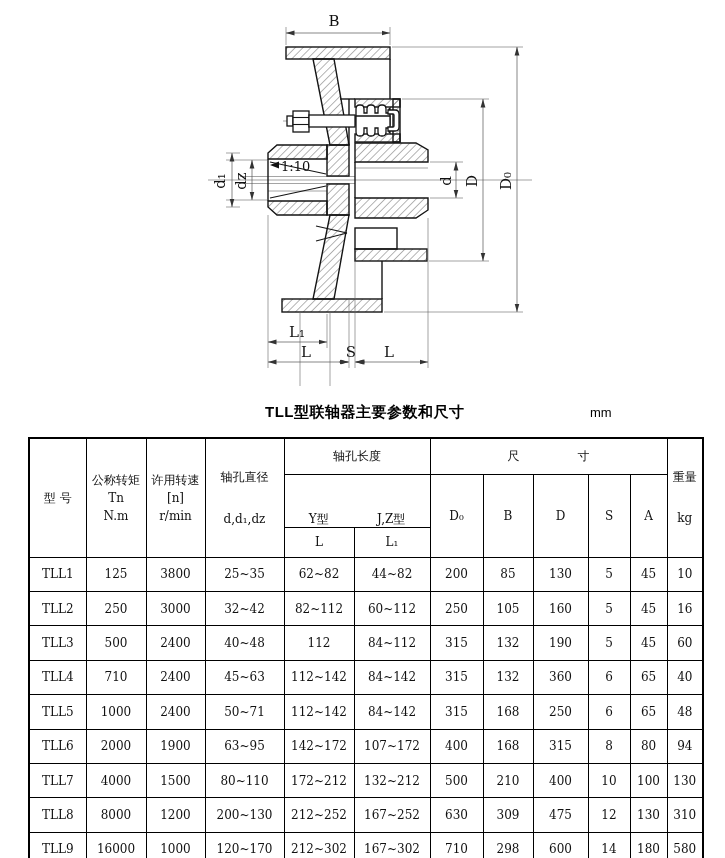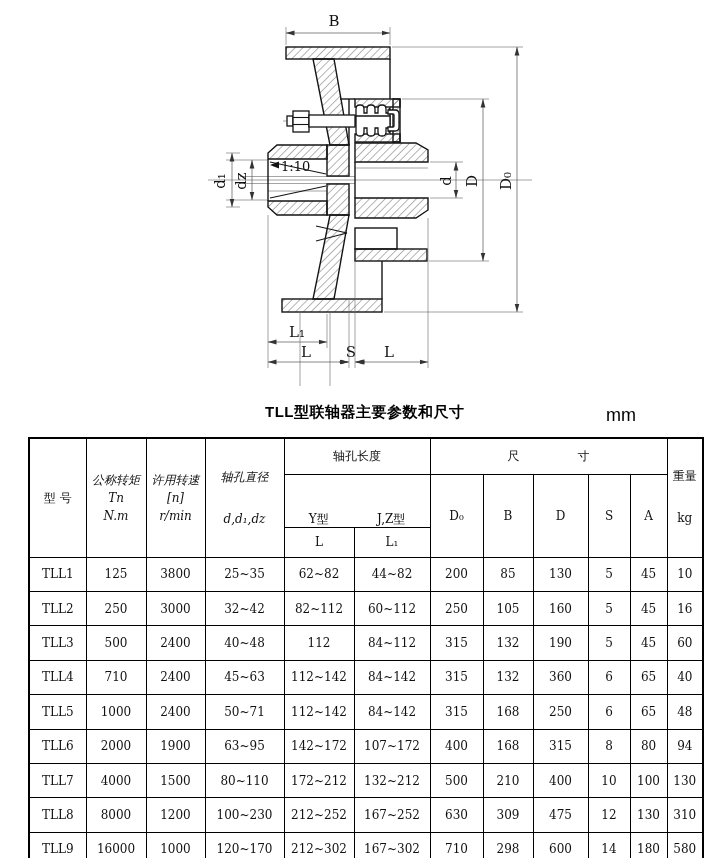--- a/index.html
+++ b/index.html
@@ -11,37 +11,37 @@
   .b{stroke:#151515;stroke-width:1.4;fill:none;}
   .bh{stroke:#151515;stroke-width:1.4;fill:url(#hatch);}
   .wf{stroke:#151515;stroke-width:1.3;fill:#fff;}
   .tl{stroke:#151515;stroke-width:1.1;fill:none;}
   .lbl{font-family:"DejaVu Serif","Liberation Serif",serif;font-size:15px;fill:#111;}
   .lbl-s{font-family:"DejaVu Serif","Liberation Serif",serif;font-size:13px;fill:#111;}
 
   #title-row{position:absolute;left:0;top:400px;width:675px;height:26px;}
   #table-title{position:absolute;left:265px;top:3px;font-family:"Liberation Sans",sans-serif;
                font-weight:bold;font-size:15px;letter-spacing:.5px;color:#000;}
-  #unit-label{position:absolute;left:606px;top:5px;font-family:"Liberation Sans",sans-serif;
-              font-size:18px;color:#000;}
+  #unit-label{position:absolute;left:590px;top:5px;font-family:"Liberation Sans",sans-serif;
+              font-size:13px;color:#000;}
 
   #spec-table{position:absolute;left:28px;top:437px;border-collapse:collapse;table-layout:fixed;
               width:674px;background:#fff;}
   #spec-table th,#spec-table td{border:1px solid #000;text-align:center;vertical-align:middle;
               font-weight:normal;font-size:12px;padding:0;line-height:1.35;color:#111;}
   #spec-table{border:2px solid #000;}
   #spec-table thead tr:nth-child(1){height:36px;}
   #spec-table thead tr:nth-child(2){height:30px;}
   #spec-table thead tr:nth-child(3){height:30px;}
   #spec-table tbody tr{height:34.4px;}
-  .hdr-stack div{line-height:1.5;font-style:italic;}
+  .hdr-stack div{line-height:1.5;}
   .split-cell{display:flex;justify-content:space-around;align-items:center;margin-top:36px;}
   .wide-chars{display:flex;justify-content:center;gap:58px;}
   .weight-cell div{line-height:1.4;}
-  .weight-cell div:first-child{margin-bottom:24px;font-family:Liberation Mono, monospace;}
+  .weight-cell div:first-child{margin-bottom:24px;}
 </style>
 </head>
 <body>
 
 <div id="page">
 
   <svg id="drawing" width="725" height="400" viewBox="0 0 725 400">
     <defs>
       <pattern id="hatch" width="5.5" height="5.5" patternUnits="userSpaceOnUse" patternTransform="rotate(45)">
         <line x1="0" y1="0" x2="0" y2="5.5" stroke="#444" stroke-width="0.8"></line>
@@ -334,21 +334,21 @@
           <td>210</td>
           <td>400</td>
           <td>10</td>
           <td>100</td>
           <td>130</td>
         </tr>
         <tr>
           <td>TLL8</td>
           <td>8000</td>
           <td>1200</td>
-          <td>100~230</td>
+          <td>200~130</td>
           <td>212~252</td>
           <td>167~252</td>
           <td>630</td>
           <td>309</td>
           <td>475</td>
           <td>12</td>
           <td>130</td>
           <td>310</td>
         </tr>
         <tr>

